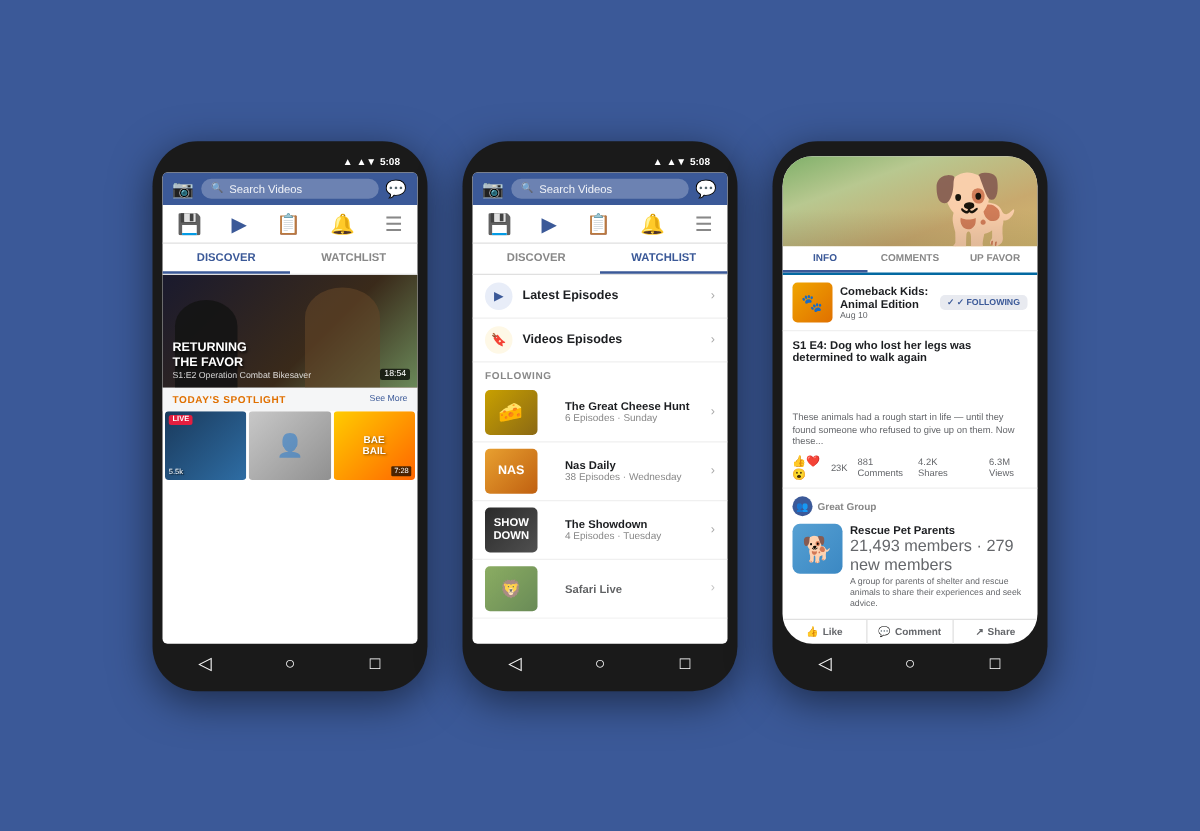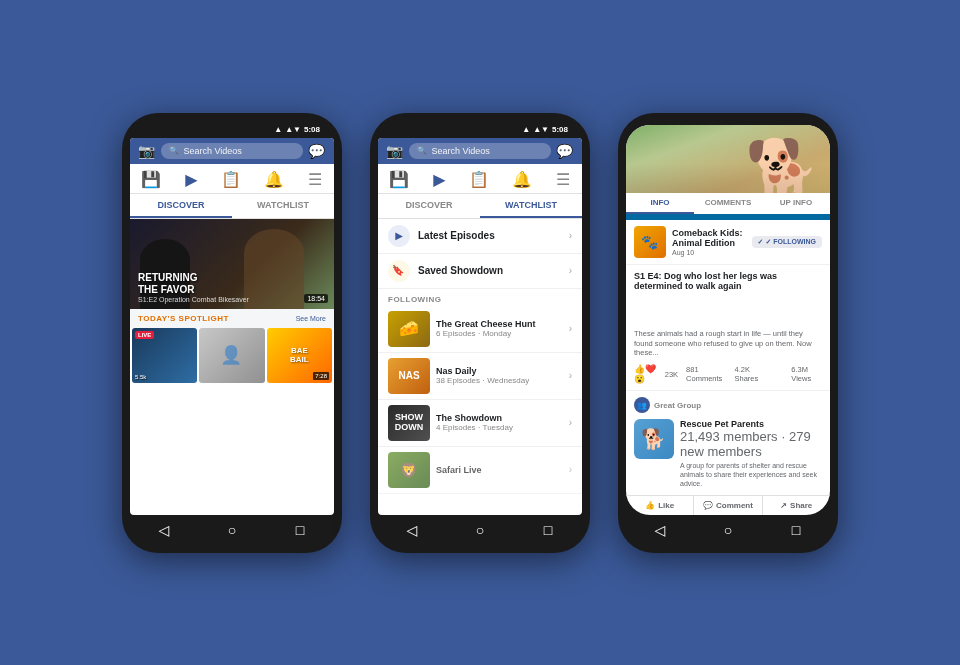--- a/index.html
+++ b/index.html
@@ -275,20 +275,21 @@
     }
     .following-thumb {
       width: 42px;
       height: 36px;
       border-radius: 4px;
       flex-shrink: 0;
       overflow: hidden;
     }
     .following-info {
       flex: 1;
+      margin-left: 16px;
     }
     .following-title {
       font-size: 9px;
       font-weight: 700;
       color: #1c1e21;
     }
     .following-meta {
       font-size: 8px;
       color: #888;
     }
@@ -299,21 +300,21 @@
 
     
     .detail-hero {
       height: 110px;
       background: linear-gradient(135deg, #7fb069 0%, #c8a96e 100%);
       overflow: hidden;
       position: relative;
     }
     .detail-info-tabs {
       display: flex;
-      border-bottom: 6px solid #0369a1;
+      border-bottom: 2px solid #0369a1;
     }
     .detail-tab {
       flex: 1;
       text-align: center;
       padding: 5px 0;
       font-size: 8px;
       font-weight: 600;
       color: #888;
     }
     .detail-tab.active {
@@ -596,34 +597,34 @@
       <div class="list-item-icon-circle" style="background:#e8edf8;">
         <span style="color:#3b5998;font-size:10px;">▶</span>
       </div>
       <span class="list-item-label">Latest Episodes</span>
       <span class="list-item-chevron">›</span>
     </div>
     <div class="list-item-row">
       <div class="list-item-icon-circle" style="background:#fef8e6;">
         <span style="color:#f0a500;font-size:10px;">🔖</span>
       </div>
-      <span class="list-item-label">Saved Showdown</span>
+      <span class="list-item-label">Videos Episodes</span>
       <span class="list-item-chevron">›</span>
     </div>
 
     <div class="list-section-header">FOLLOWING</div>
 
     <div class="following-row">
       <div class="following-thumb thumb-cheese" style="background:linear-gradient(135deg,#c8a000,#8b6914);border-radius:4px;display:flex;align-items:center;justify-content:center;">
         <span style="font-size:16px;">🧀</span>
       </div>
       <div class="following-info">
         <div class="following-title">The Great Cheese Hunt</div>
         <div class="following-meta">
-          <span>6 Episodes</span> · <span>Monday</span>
+          <span>6 Episodes</span> · <span>Sunday</span>
         </div>
       </div>
       <span class="following-chevron">›</span>
     </div>
 
     <div class="following-row">
       <div class="following-thumb" style="background:linear-gradient(135deg,#e8a030,#c06010);border-radius:4px;display:flex;align-items:center;justify-content:center;">
         <span style="font-size:10px;font-weight:900;color:#fff;">NAS</span>
       </div>
       <div class="following-info">
@@ -670,21 +671,21 @@
 
     <div class="detail-hero" style="background:linear-gradient(160deg,#7fb069 0%,#b8c890 30%,#c8a96e 70%,#d4b870 100%);">
 
       <div style="position:absolute;top:10px;right:10px;font-size:60px;opacity:0.9;">🐕</div>
       <div style="position:absolute;bottom:0;left:0;right:0;height:30px;background:linear-gradient(transparent,rgba(0,0,0,0.1));"></div>
     </div>
 
     <div class="detail-info-tabs">
       <div class="detail-tab active">INFO</div>
       <div class="detail-tab">COMMENTS</div>
-      <div class="detail-tab">UP INFO</div>
+      <div class="detail-tab">UP FAVOR</div>
     </div>
 
     <div class="detail-show-row">
       <div class="show-thumb-small" style="background:linear-gradient(135deg,#f0a500,#e07000);display:flex;align-items:center;justify-content:center;">
         <span style="font-size:14px;">🐾</span>
       </div>
       <div style="flex:1;">
         <div class="show-title-sm">Comeback Kids: Animal Edition</div>
         <div style="font-size:7px;color:#65676b;">Aug 10</div>
       </div>

